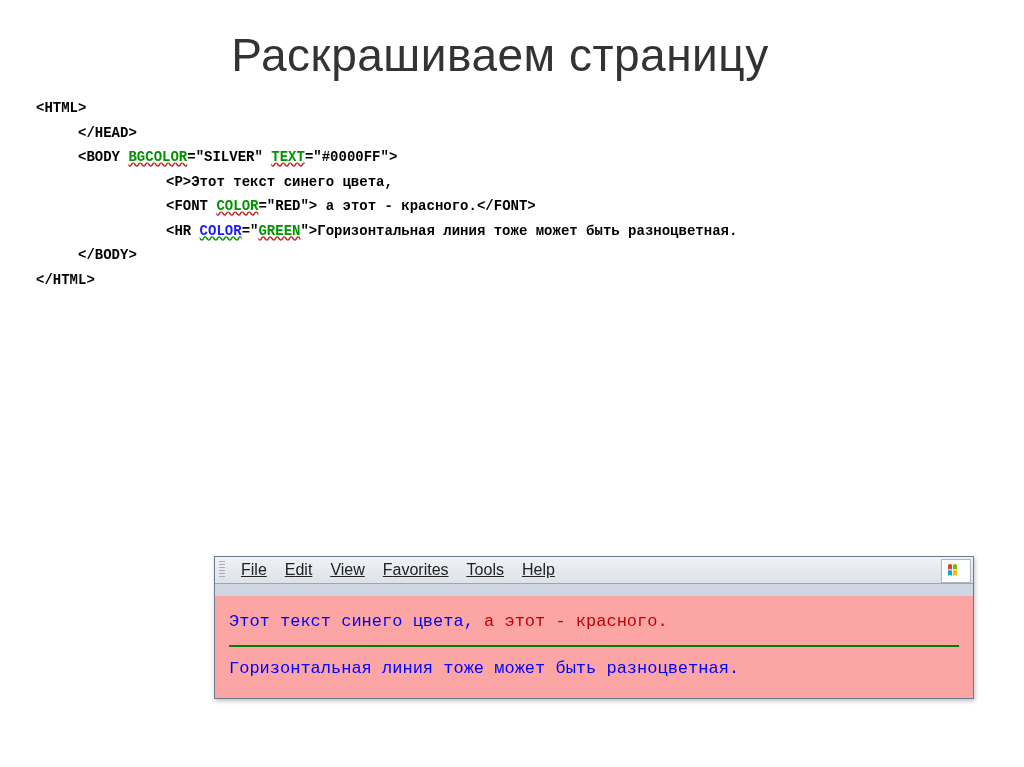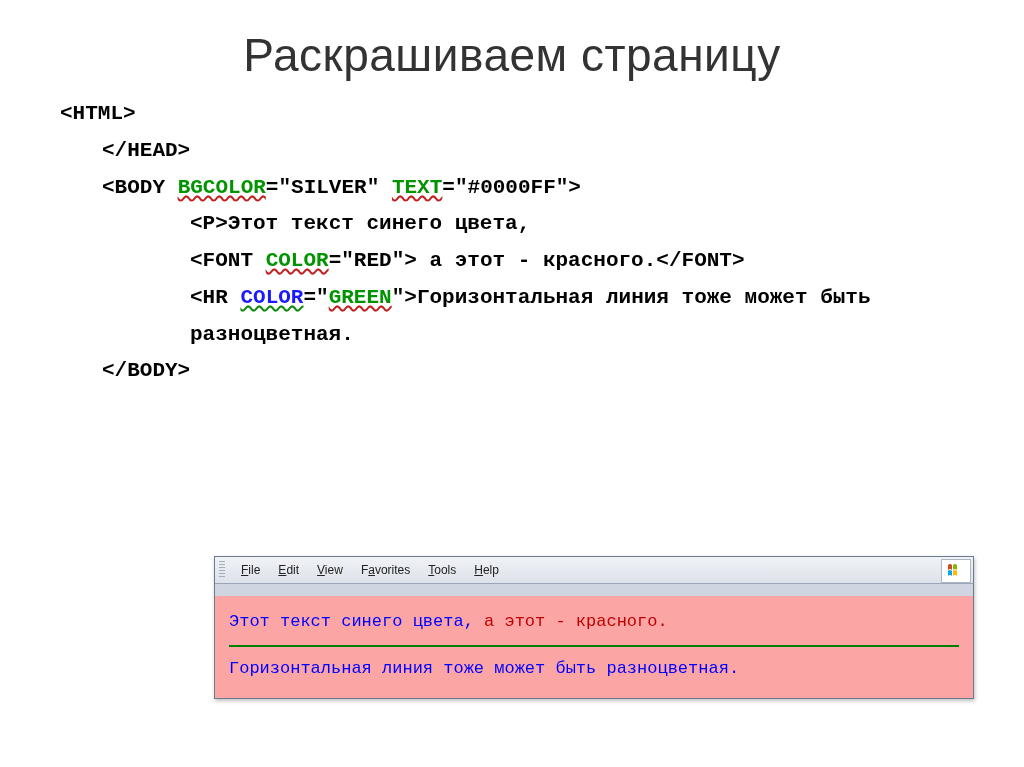--- a/index.html
+++ b/index.html
@@ -9,33 +9,33 @@
     height: 767px;
     background: #fff;
     font-family: "Arial", sans-serif;
     overflow: hidden;
   }
   .slide {
     width: 1024px;
     height: 711px;
     position: relative;
     box-sizing: border-box;
-    padding: 28px 60px 0 60px;
+    padding: 28px 60px 0 36px;
   }
   .slide-title {
     text-align: center;
     font-size: 46px;
     font-weight: 400;
     color: #333;
     margin: 0 0 14px 0;
     letter-spacing: 0.5px;
   }
   .code-block {
     font-family: "Courier New", monospace;
-    font-size: 21px;
+    font-size: 14px;
     font-weight: bold;
     line-height: 1.75;
     color: #000;
   }
   .indent1 { padding-left: 42px; }
   .indent2 { padding-left: 130px; }
   .green { color: #009400; }
   .dred  { color: #000000; }
   .blue  { color: #1a1aff; }
   .wavy-green { text-decoration: underline wavy #0a8c0a; }
@@ -51,25 +51,26 @@
     background: #cfd6e2;
     box-shadow: 1px 2px 4px rgba(0,0,0,0.25);
   }
   .menubar {
     display: flex;
     align-items: center;
     height: 26px;
     background: linear-gradient(#f0f2f6, #dde2ea);
     border-bottom: 1px solid #9aa6b8;
     font-family: Tahoma, Arial, sans-serif;
-    font-size: 12px;
+    font-size: 16px;
     color: #222;
     padding: 0 4px;
     gap: 2px;
     position: relative;
+    text-decoration: underline;
   }
   .grip {
     width: 6px;
     height: 18px;
     background: repeating-linear-gradient(to bottom,#a6adb8 0 1px,transparent 1px 3px);
     margin-right: 6px;
   }
   .menu-item {
     padding: 2px 8px;
     cursor: default;
@@ -131,20 +132,21 @@
     <div class="indent2">
       <span>&lt;FONT </span><span class="green wavy-red">COLOR</span><span>="</span><span class="dred">RED</span><span>"&gt; </span><span>а этот - красного.</span><span>&lt;/FONT&gt;</span>
     </div>
 
     <div class="indent2" style="text-indent:-130px; padding-left:130px;">
       <span style="padding-left:130px;">&lt;HR </span><span class="blue wavy-green">COLOR</span><span>="</span><span class="green wavy-red">GREEN</span><span>"&gt;</span><span>Горизонтальная линия тоже может быть разноцветная.</span>
     </div>
 
     <div class="indent1">&lt;/BODY&gt;</div>
 
+    <div>&lt;/HTML&gt;</div>
   </div>
 
   <div class="browser">
     <div class="menubar">
       <div class="grip"></div>
       <div class="menu-item"><span class="ul">F</span>ile</div>
       <div class="menu-item"><span class="ul">E</span>dit</div>
       <div class="menu-item"><span class="ul">V</span>iew</div>
       <div class="menu-item">F<span class="ul">a</span>vorites</div>
       <div class="menu-item"><span class="ul">T</span>ools</div>

